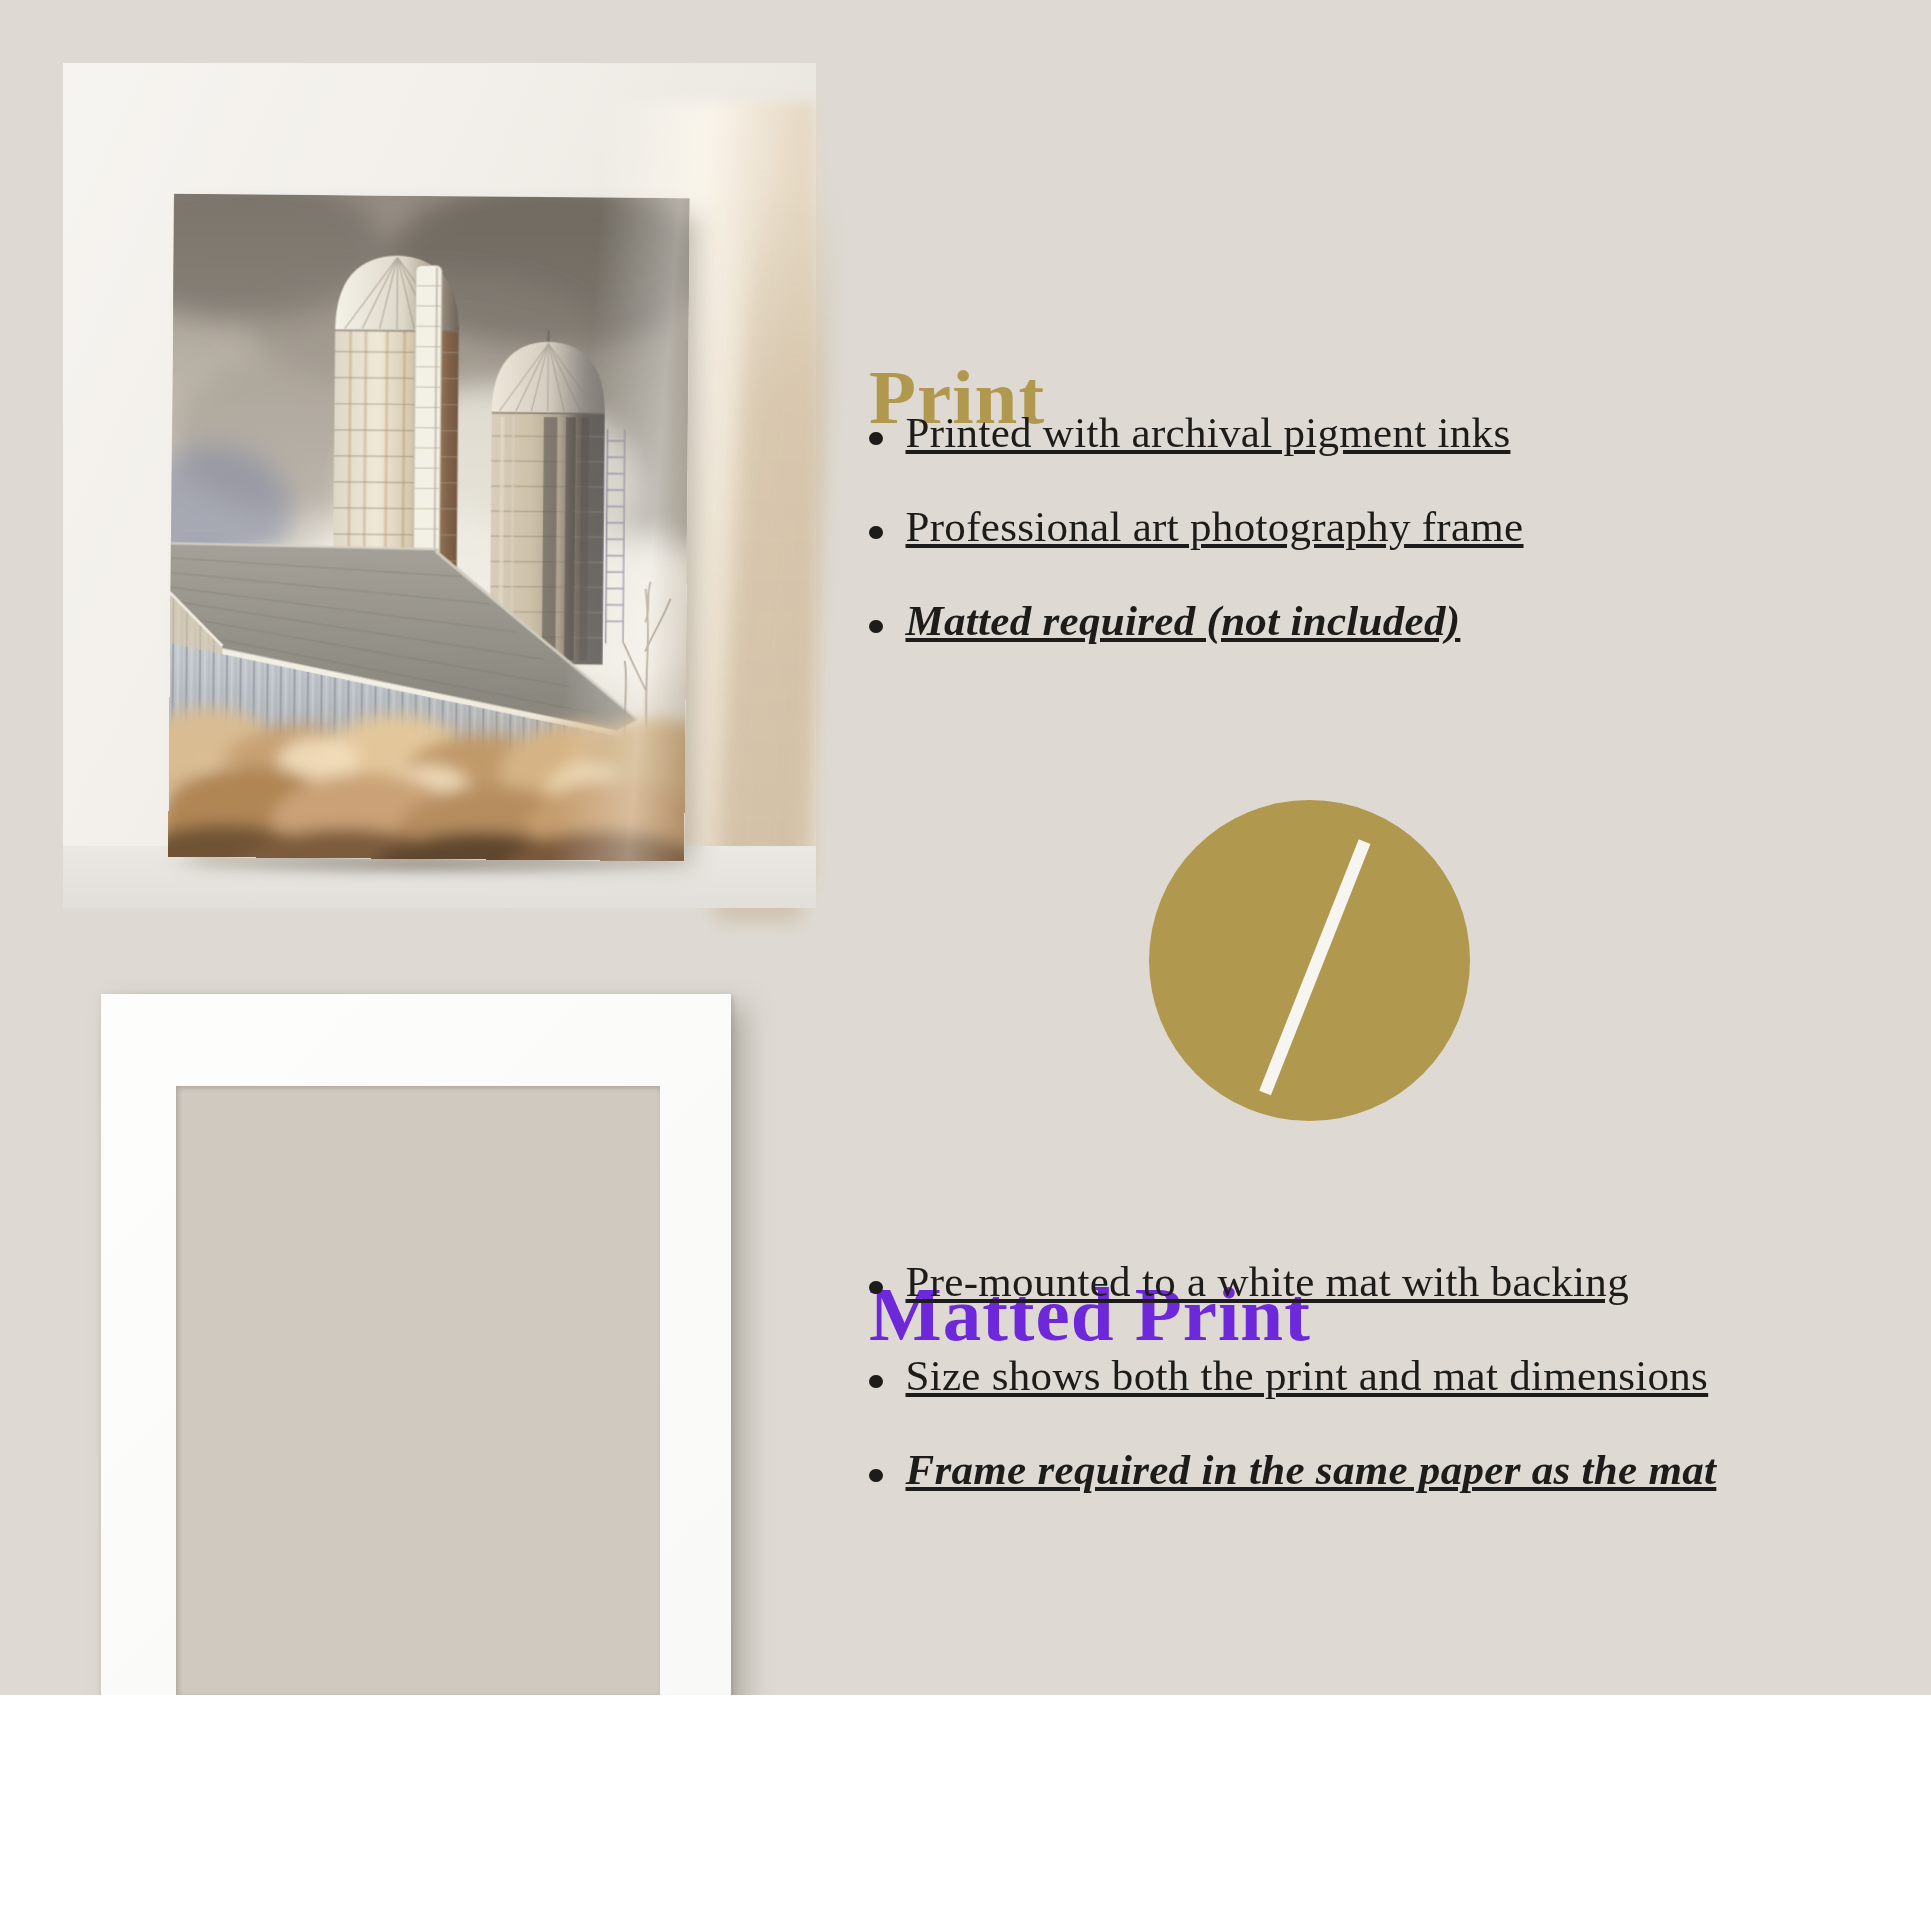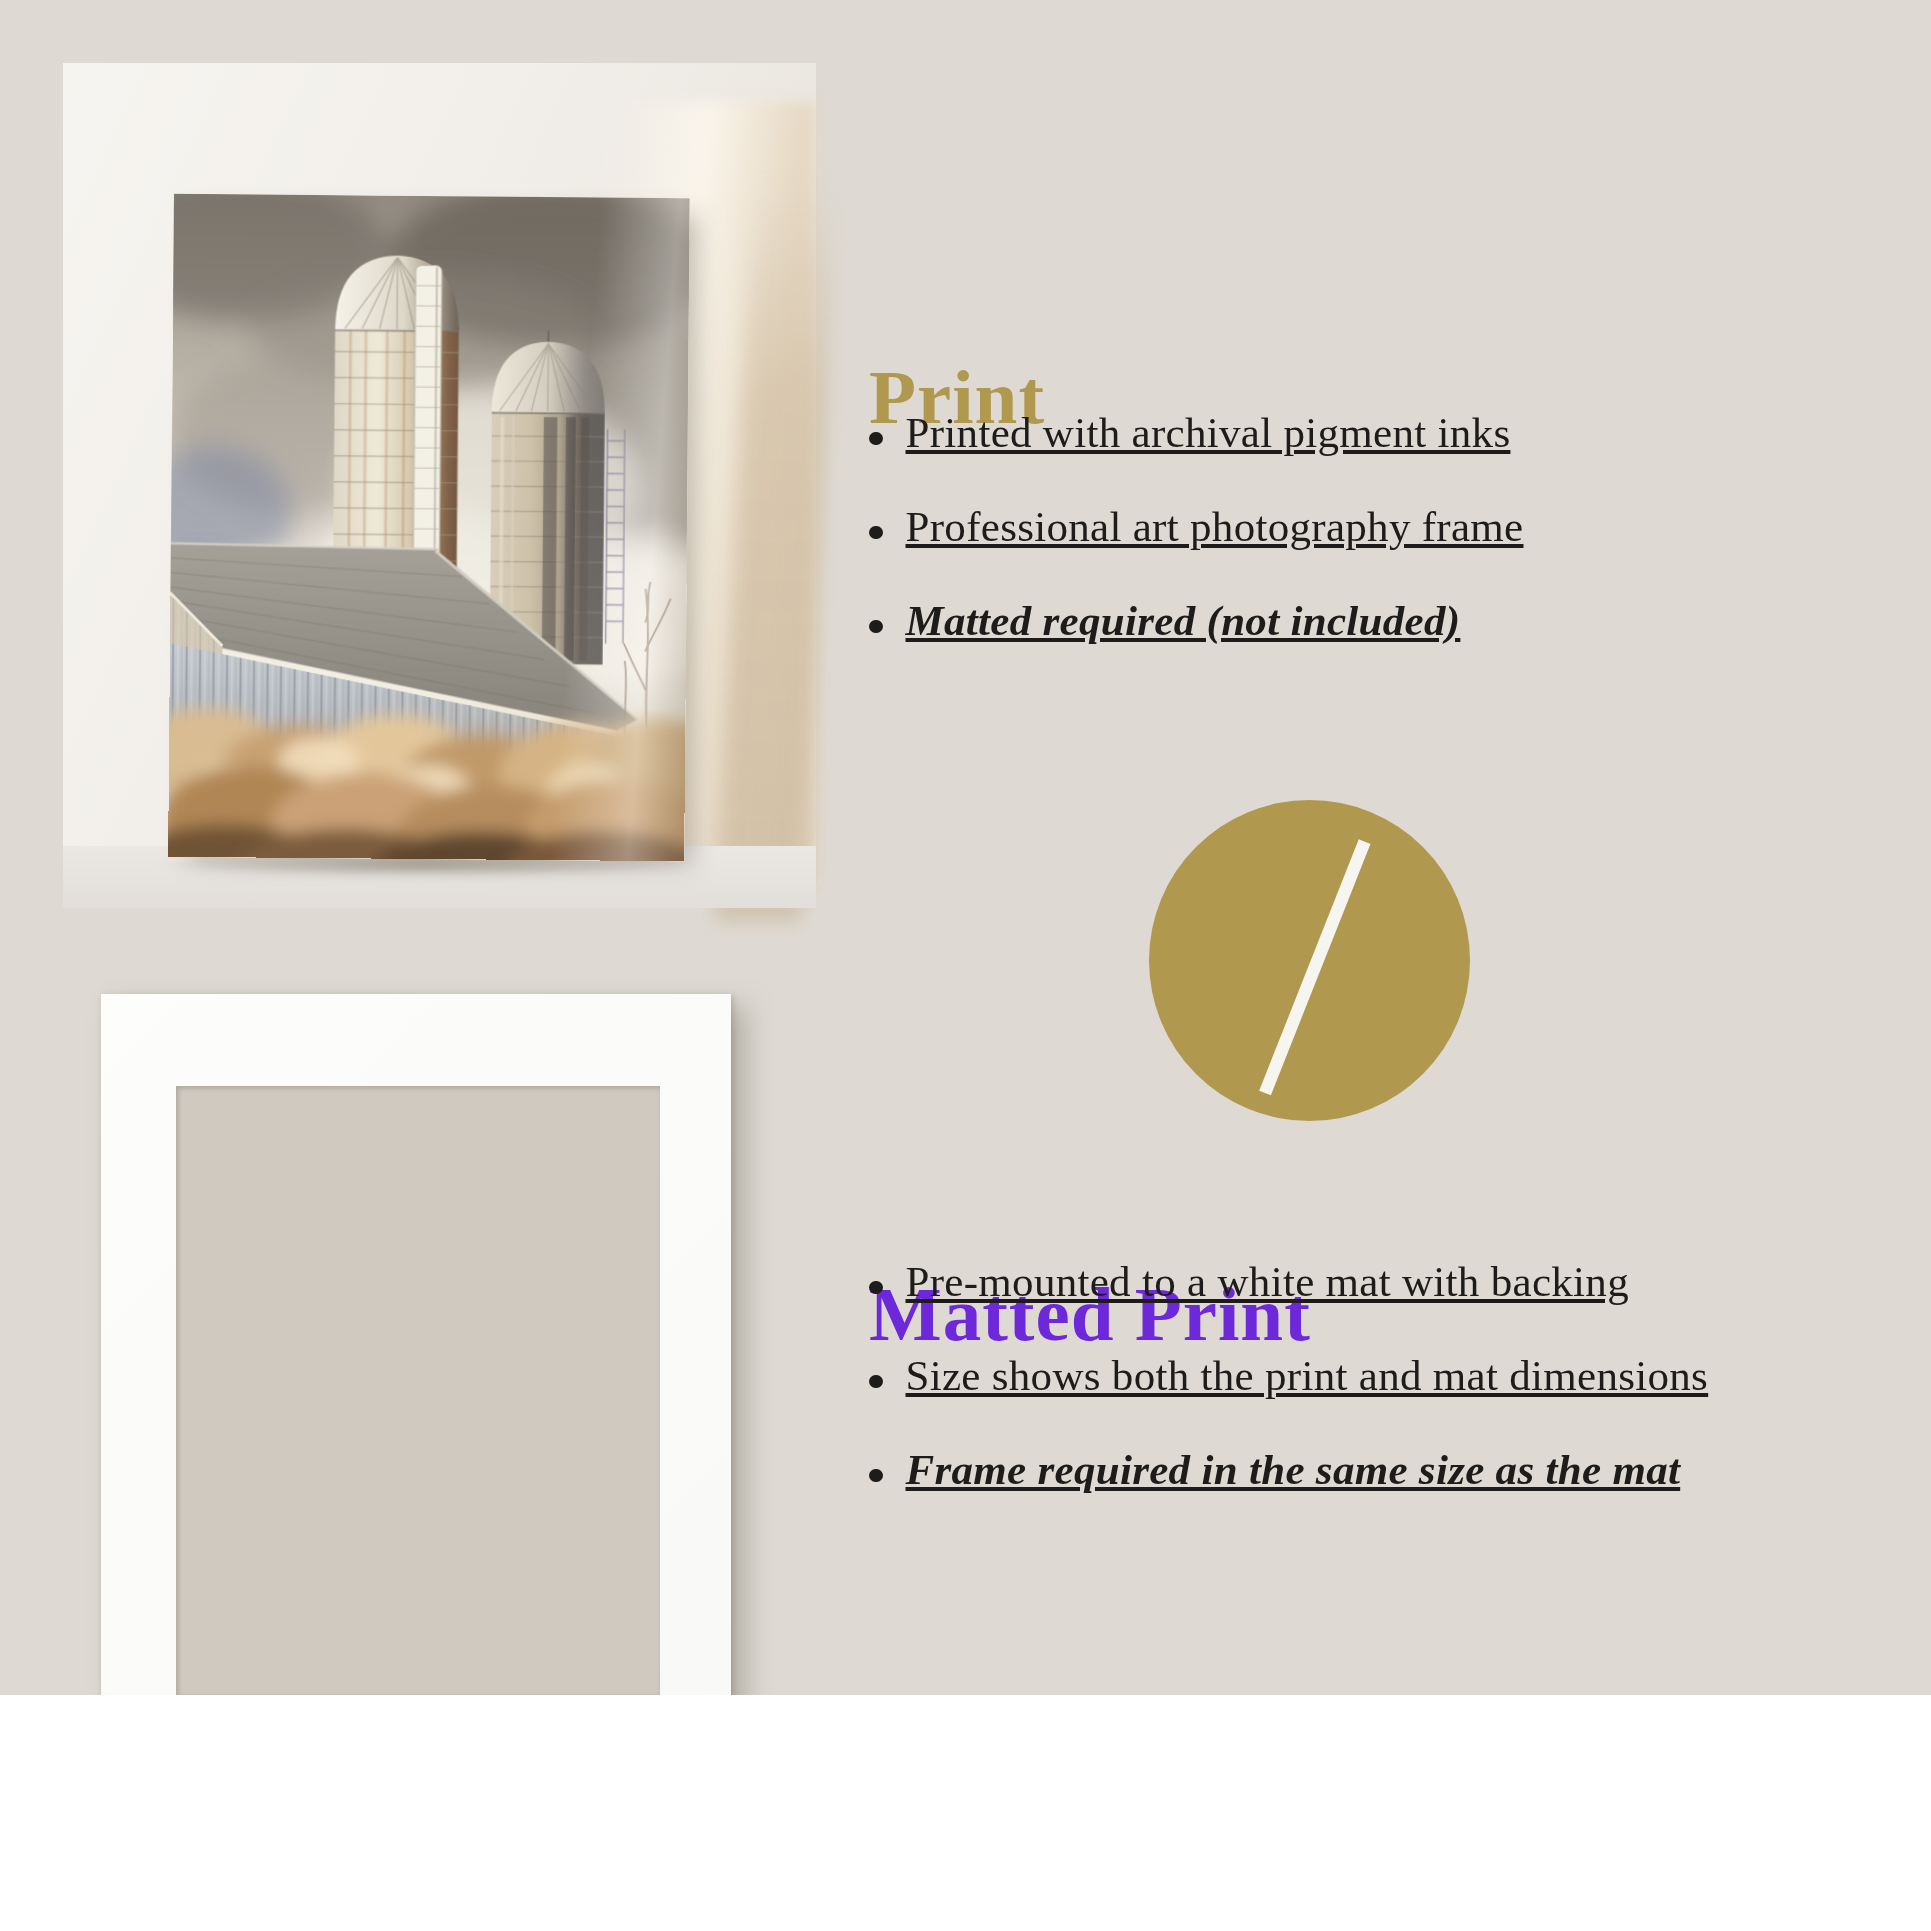--- a/index.html
+++ b/index.html
@@ -346,17 +346,17 @@
   <div class="divider-circle" style="background:#b1984f">
     <svg width="321" height="321" viewBox="0 0 332 332">
       <line x1="223" y1="43" x2="120" y2="303" stroke="#f7f5f0" stroke-width="13"></line>
     </svg>
   </div>
 
   <h1 class="section-title title-matted" style="color:#6d28d9">Matted Print</h1>
   <ul class="bullets bullets-matted">
     <li><span class="dot"></span><span>Pre-mounted to a white mat with backing</span></li>
     <li><span class="dot"></span><span>Size shows both the print and mat dimensions</span></li>
-    <li class="emph"><span class="dot"></span><span>Frame required in the same size as the mat</span></li>
+    <li class="emph"><span class="dot"></span><span>Frame required in the same paper as the mat</span></li>
   </ul>
 
 </div>
 
 
 </body></html>

